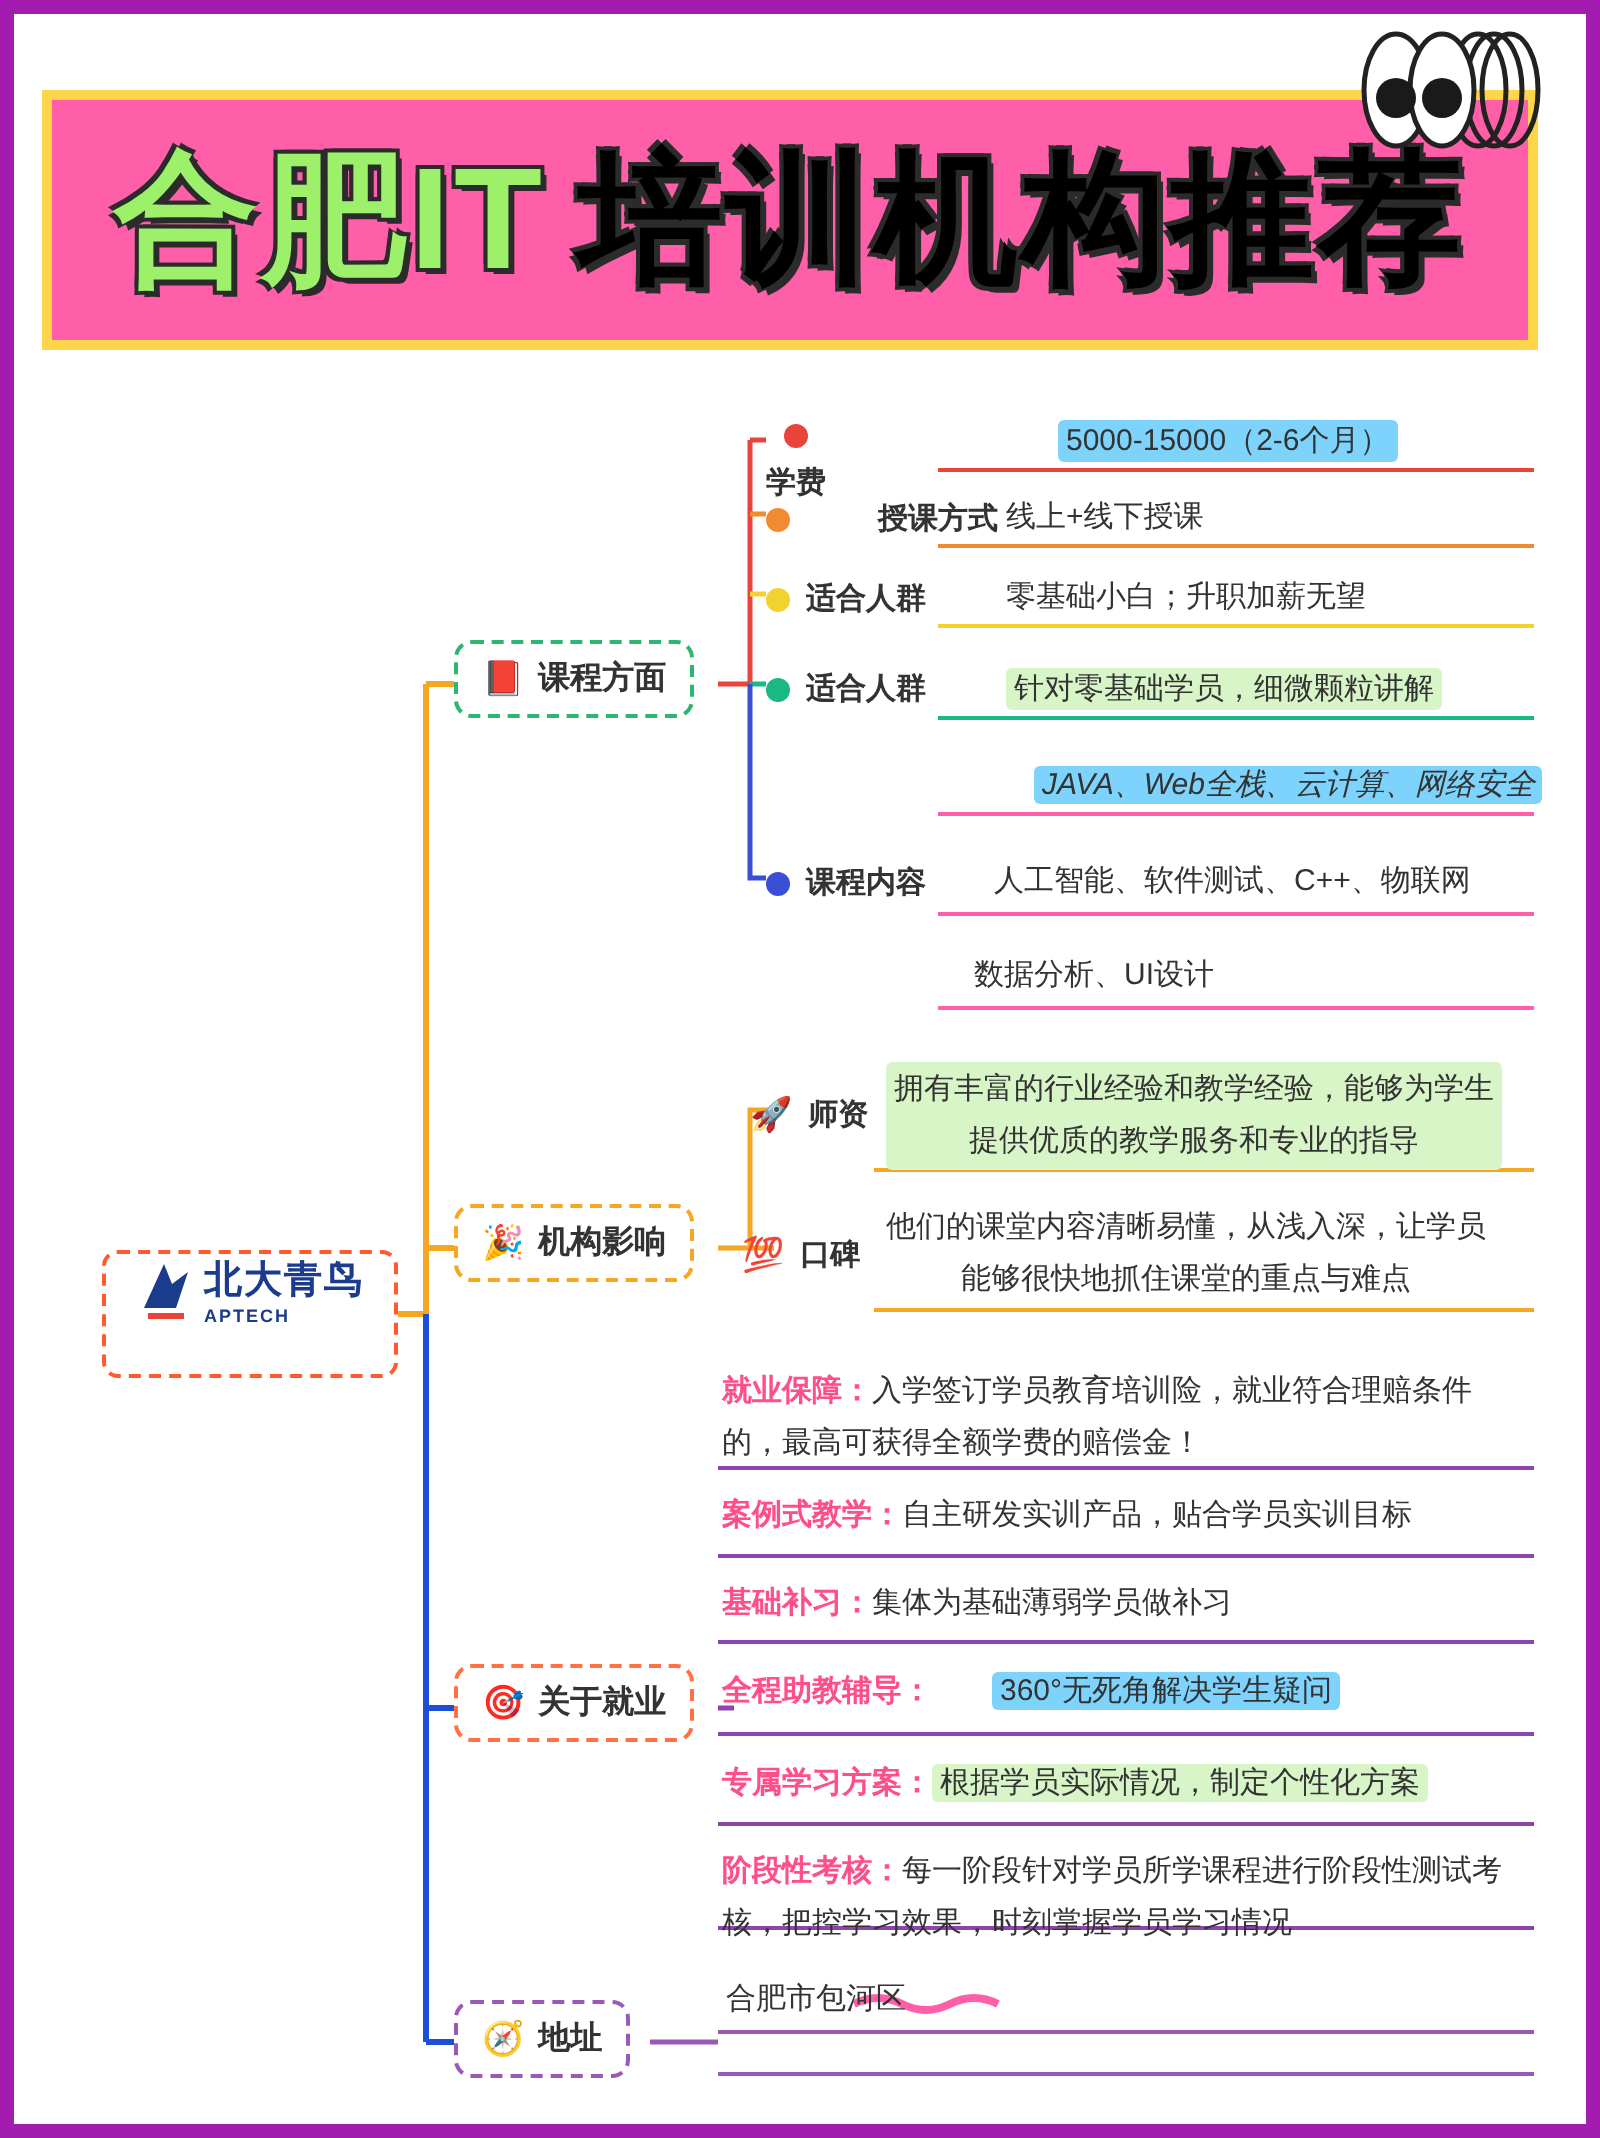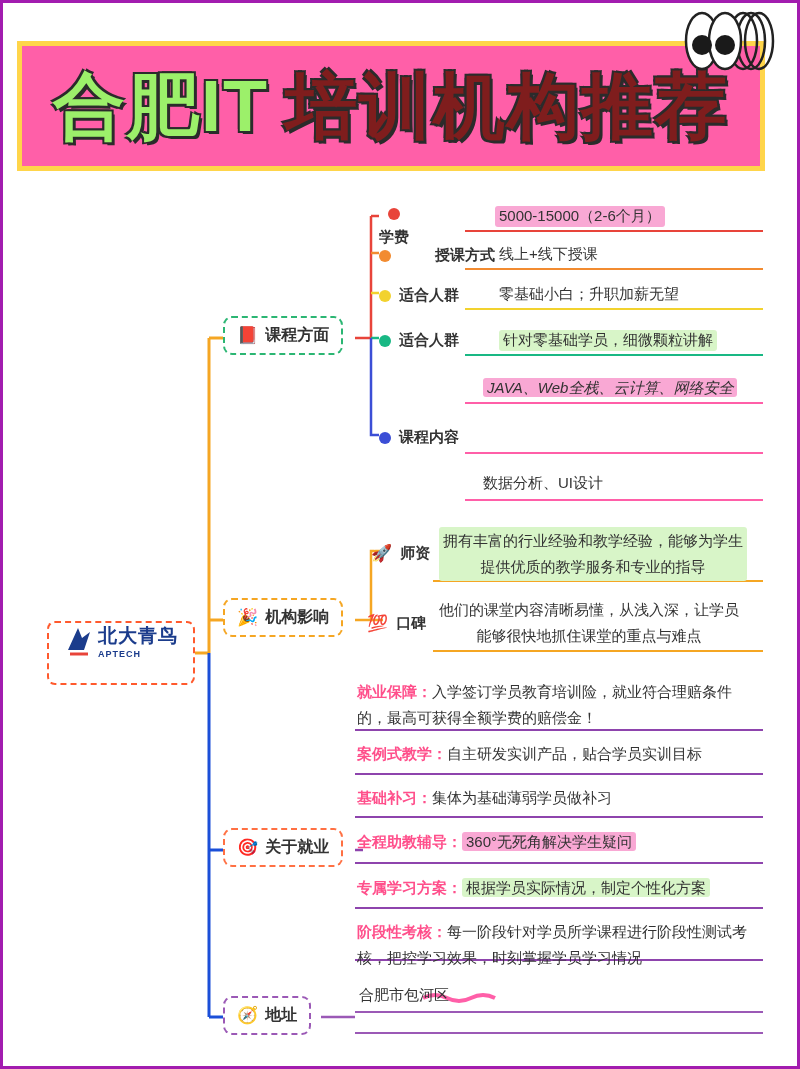--- a/index.html
+++ b/index.html
@@ -5,39 +5,39 @@
   html,body{margin:0;padding:0;}
   body{
     width:800px;height:1069px;
     background:#ffffff;
     font-family:"Liberation Sans","DejaVu Sans",sans-serif;
     position:relative;
     overflow:hidden;
   }
   .page{
     position:absolute;inset:0;
-    border:3px solid #a21caf;
+    border:7px solid #a21caf;
     box-sizing:border-box;
     background:#fff;
   }
   
   .header{
     position:absolute;left:14px;top:38px;width:748px;height:130px;
     background:#ff5fa8;
     border:5px solid #ffd54a;
     box-sizing:border-box;
     display:flex;align-items:center;justify-content:center;
   }
   .title{
     font-size:72px;font-weight:bold;letter-spacing:2px;
     white-space:nowrap;line-height:1;
     display:flex;align-items:center;
   }
   .t1{color:#9cf06a;text-shadow:3px 3px 0 #2b2b2b,-2px -2px 0 #2b2b2b,2px -2px 0 #2b2b2b,-2px 2px 0 #2b2b2b;}
-  .t2{color:#7f1d1d;text-shadow:3px 3px 0 #2b2b2b,-2px -2px 0 #2b2b2b,2px -2px 0 #2b2b2b,-2px 2px 0 #2b2b2b;margin-left:16px;}
+  .t2{color:#000000;text-shadow:3px 3px 0 #2b2b2b,-2px -2px 0 #2b2b2b,2px -2px 0 #2b2b2b,-2px 2px 0 #2b2b2b;margin-left:16px;}
   .eyes{
     position:absolute;right:22px;top:6px;width:106px;height:68px;
   }
   
   svg.lines{position:absolute;left:0;top:0;width:800px;height:1069px;pointer-events:none;}
   
   .node{position:absolute;box-sizing:border-box;}
   .root{
     left:44px;top:618px;width:148px;height:64px;
     border:2px dashed #ff5a2d;border-radius:8px;
@@ -61,21 +61,21 @@
   .b-addr{left:220px;top:993px;border:2px dashed #9b59b6;}
 
   .dotlabel{
     position:absolute;display:flex;align-items:center;gap:8px;
     font-size:15px;font-weight:bold;color:#333;white-space:nowrap;
   }
   .dot{width:12px;height:12px;border-radius:50%;display:inline-block;}
 
   .val{position:absolute;font-size:15px;color:#333;white-space:nowrap;}
   .hl{padding:1px 4px;border-radius:3px;}
-  .hl-pink{background:#f9a8d4;}
+  .hl-pink{background:#7dd3fc;margin-left:30px;}
   .hl-green{background:#d8f5c8;}
 
   .multi{position:absolute;font-size:15px;color:#333;line-height:26px;}
   .lbl-pink{color:#ff4f8b;font-weight:bold;}
   .emoji{font-size:17px;}
 </style>
 </head>
 <body>
 
 <div class="page">
@@ -186,20 +186,21 @@
   </div>
   <div class="val hl hl-green" style="left:496px;top:327px;">针对零基础学员，细微颗粒讲解</div>
 
   <div class="dotlabel" style="left:376px;top:425px;">
     <span class="dot" style="background:#3b4ed6;"></span>
     <span>课程内容</span>
   </div>
   <div class="val" style="left:480px;top:376px;font-style:italic;">
     <span class="hl hl-pink">JAVA、Web全栈、云计算、网络安全</span>
   </div>
+  <div class="val" style="left:490px;top:424px;">人工智能、软件测试、C++、物联网</div>
   <div class="val" style="left:480px;top:471px;">数据分析、UI设计</div>
 
   <div class="node branch b-impact">
     <span class="emoji">🎉</span>
     <span>机构影响</span>
   </div>
 
   <div class="dotlabel" style="left:368px;top:540px;">
     <span class="emoji">🚀</span>
     <span>师资</span>

